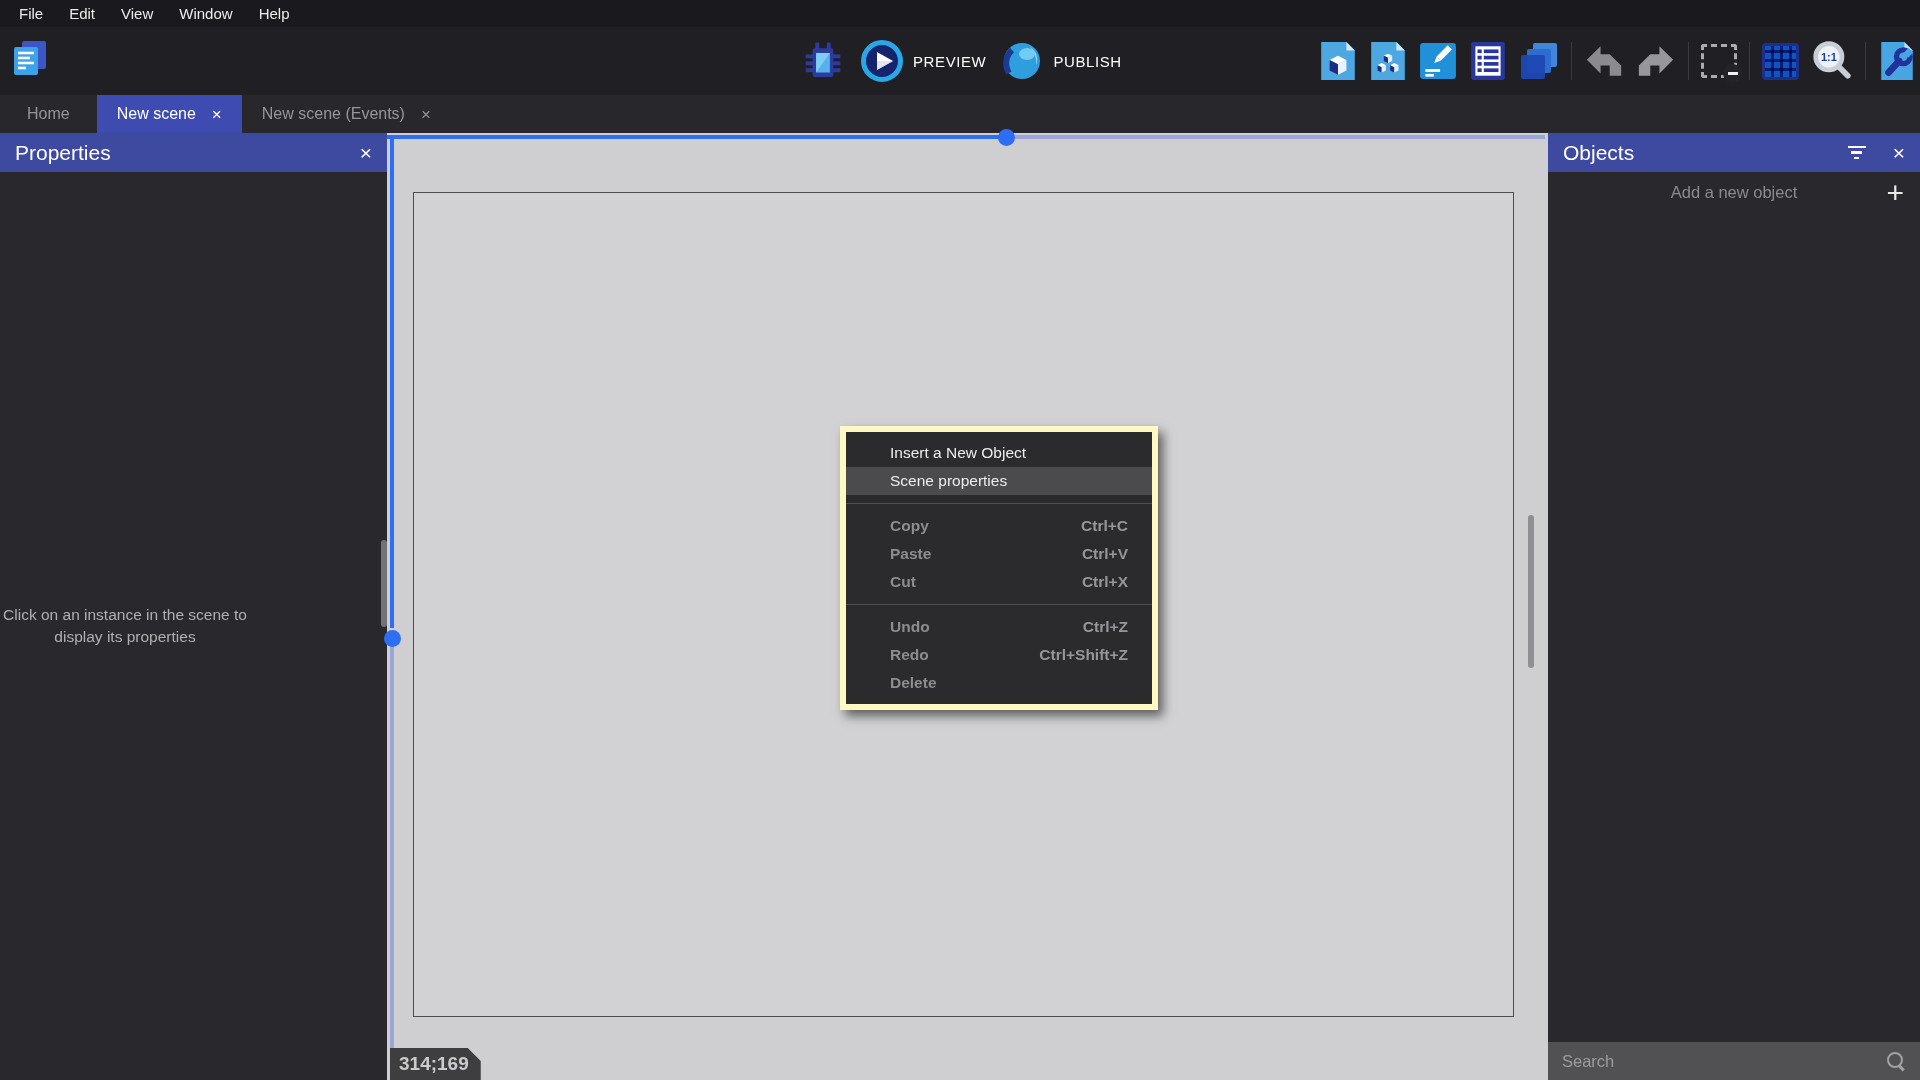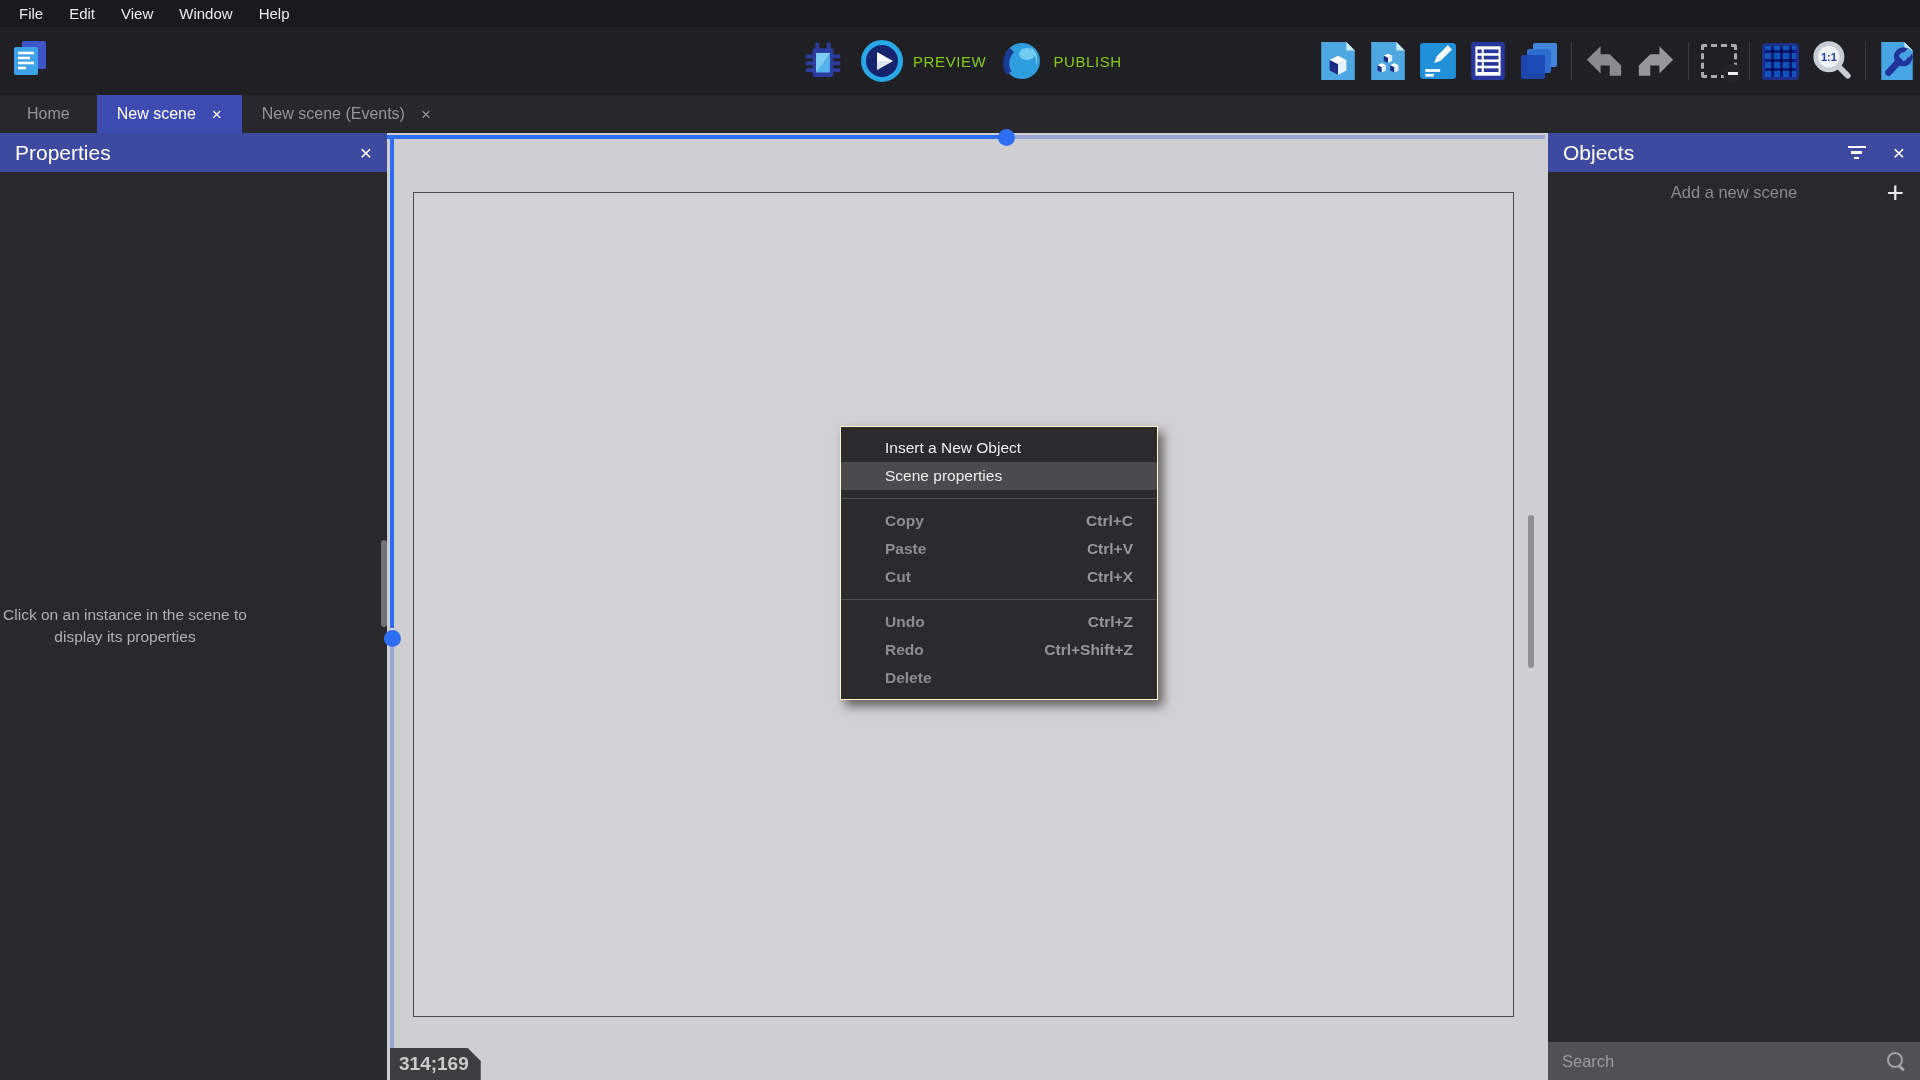--- a/index.html
+++ b/index.html
@@ -14,21 +14,21 @@
                display:flex; align-items:center; cursor:default; }
 
   
   .toolbar { position:absolute; left:0; top:27px; width:1920px; height:68px;
              background:#202024; }
   .tbtn { background:transparent; border:none; display:flex; align-items:center;
           gap:9px; cursor:pointer; padding:0; }
   .logo-btn { position:absolute; left:8px; top:10px; }
   .toolbar-center { position:absolute; left:800px; top:10px; height:48px;
                     display:flex; align-items:center; gap:14px; }
-  .tool-label { color:#84cc16; font-size:15px; letter-spacing:.6px; }
+  .tool-label { color:#ffffff; font-size:15px; letter-spacing:.6px; }
   .toolbar-right { position:absolute; right:4px; top:12px; height:44px;
                    display:flex; align-items:center; gap:12px; }
   .tb-sep { width:1px; height:38px; background:#3a3a3f; }
   .deselect-icon { width:36px; height:34px; border:3px dashed #ababaf;
                    border-radius:3px; position:relative; }
   .deselect-icon .minus-dot { position:absolute; right:-8px; bottom:-8px; width:19px;
                    height:19px; border-radius:50%; background:#242428;
                    display:flex; align-items:center; justify-content:center; }
   .deselect-icon .minus-dot i { display:block; width:10px; height:3px; background:#f2f2f2; }
   .grid-icon { width:37px; height:37px; border-radius:4px; border:3px solid #1d2f8a;
@@ -98,21 +98,21 @@
                      border-radius:50%; background:#2e6ef2; }
   .canvas-right-scroll { left:1141px; top:382px; width:6px; height:153px; background:#8f8f93; }
   .coords { position:absolute; left:3px; top:915px; height:32px; line-height:32px;
             padding:0 12px 0 9px; background:#3e3e40; color:#cbcbcb; font-size:19px;
             font-weight:bold;
             clip-path:polygon(0 0, calc(100% - 13px) 0, 100% 13px, 100% 100%, 0 100%); }
 
   
   .ctx-menu { position:absolute; left:840px; top:426px; width:318px; background:#2b2b2e;
               padding:7px 0; box-shadow:5px 6px 10px rgba(0,0,0,.55);
-              border:1px solid #fef9c3; }
+              border:6px solid #fef9c3; }
   .ctx-item { height:28px; display:flex; align-items:center; padding:0 24px 0 44px;
               font-size:15.5px; color:#ededee; cursor:pointer; }
   .ctx-item .ctx-label { flex:1; }
   .ctx-item .ctx-shortcut { color:#97979a; }
   .ctx-item.highlight { background:#4b4b4e; }
   .ctx-item.disabled { color:#8d8d90; cursor:default;font-weight:bold; }
   .ctx-sep { height:1px; background:#4f4f52; margin:8px 0; }
 
   svg { display:block; }
 </style>
@@ -377,21 +377,21 @@
     <div class="panel-header">
       <span class="panel-title">Objects</span>
       <span class="filter-icon">
           <i></i>
           <i></i>
           <i></i>
         </span>
       <span class="panel-close">×</span>
     </div>
     <div class="add-row">
-      <span class="add-label">Add a new scene</span>
+      <span class="add-label">Add a new object</span>
       <span class="plus">+</span>
     </div>
     <div class="search-row">
       <input type="text" placeholder="Search" style="">
       <span class="mag-icon"></span>
     </div>
   </aside>
 
   <div class="ctx-menu">
     <div class="ctx-item">

